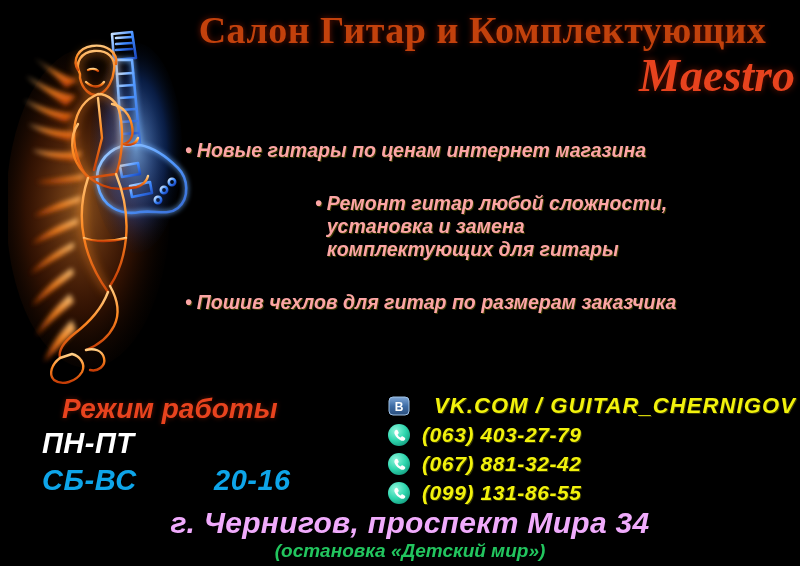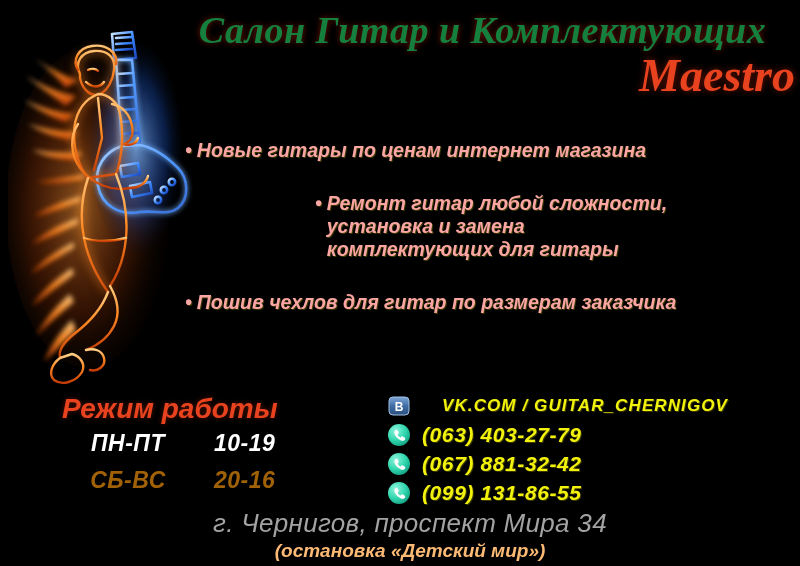--- a/index.html
+++ b/index.html
@@ -30,25 +30,24 @@
   
   .headline-wrap {
     position: absolute;
     left: 170px;
     top: 8px;
     width: 625px;
     text-align: center;
   }
   .headline-1 {
     font-family: "Liberation Serif", "DejaVu Serif", serif;
-    font-style: italic;
     font-weight: 700;
     font-size: 38px;
     line-height: 44px;
-    color: #15803d;
+    color: #c2410c;
     letter-spacing: 0.5px;
     text-shadow: 0 0 6px rgba(200,40,10,.55);
     white-space: nowrap;
   }
   .headline-2 {
     font-family: "Liberation Serif", "DejaVu Serif", serif;
     font-style: italic;
     font-weight: 700;
     font-size: 46px;
     line-height: 52px;
@@ -94,29 +93,28 @@
     font-style: italic;
     font-size: 28px;
     line-height: 33px;
     text-shadow: 0 0 5px rgba(180,40,10,.5);
     margin-left: 20px;
   }
   .sched-row {
     display: flex;
     font-weight: 700;
     font-style: italic;
-    font-size: 23px;
+    font-size: 29px;
     line-height: 37px;
     letter-spacing: .5px;
-    text-align: center;
   }
   .sched-row .days  { width: 172px; }
   .sched-row .hours { }
   .sched-row.weekday { color: #ffffff; }
-  .sched-row.weekend { color: #a16207; }
+  .sched-row.weekend { color: #0ea5e9; }
 
   
   #contacts {
     position: absolute;
     left: 386px;
     top: 392px;
     width: 410px;
   }
   .contact-row {
     display: flex;
@@ -134,43 +132,43 @@
   .contact-row .txt {
     color: #f2f20c;
     font-weight: 700;
     font-style: italic;
     font-size: 21px;
     line-height: 24px;
     letter-spacing: .6px;
     text-shadow: 1px 1px 0 #3a3a00;
   }
   .contact-row.vk .txt {
-    font-size: 17px;
+    font-size: 22px;
     letter-spacing: 1.1px;
-    margin-left: 20px;
+    margin-left: 12px;
   }
 
   
   #address {
     position: absolute;
     left: 100px;
     top: 508px;
     width: 620px;
     text-align: center;
   }
   .addr-main {
-    color: #a3a3a3;
-    font-weight: 400;
-    font-style: italic;
-    font-size: 26px;
+    color: #f0abfc;
+    font-weight: 700;
+    font-style: italic;
+    font-size: 30px;
     line-height: 30px;
     letter-spacing: .3px;
   }
   .addr-sub {
-    color: #fdba74;
+    color: #22c55e;
     font-weight: 700;
     font-style: italic;
     font-size: 19px;
     line-height: 23px;
     margin-top: 1px;
   }
 </style>
 </head>
 <body>
 
@@ -303,21 +301,20 @@
     </div>
     <div class="bullet al-left">
       <span class="dot">•</span><span class="body">Пошив чехлов для гитар  по размерам заказчика</span>
     </div>
   </div>
 
   <div id="schedule">
     <div class="sched-title">Режим работы</div>
     <div class="sched-row weekday">
       <span class="days">ПН-ПТ</span>
-      <span class="hours">10-19</span>
     </div>
     <div class="sched-row weekend">
       <span class="days">СБ-ВС</span>
       <span class="hours">20-16</span>
     </div>
   </div>
 
   <div id="contacts">
 
     <div class="contact-row vk">

